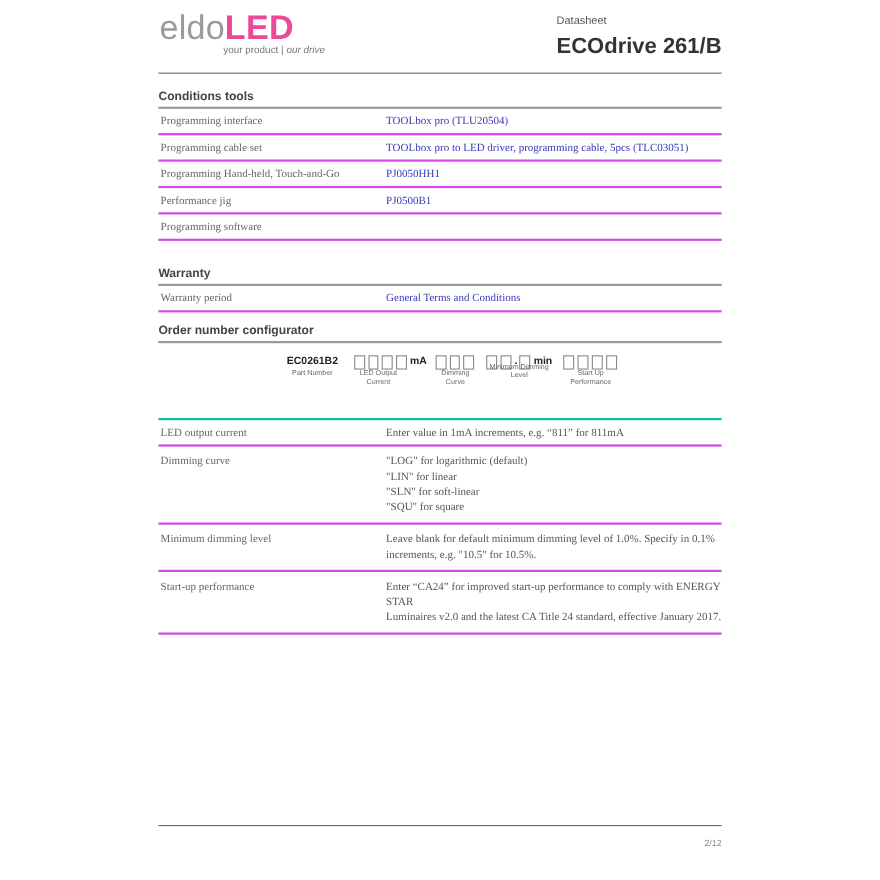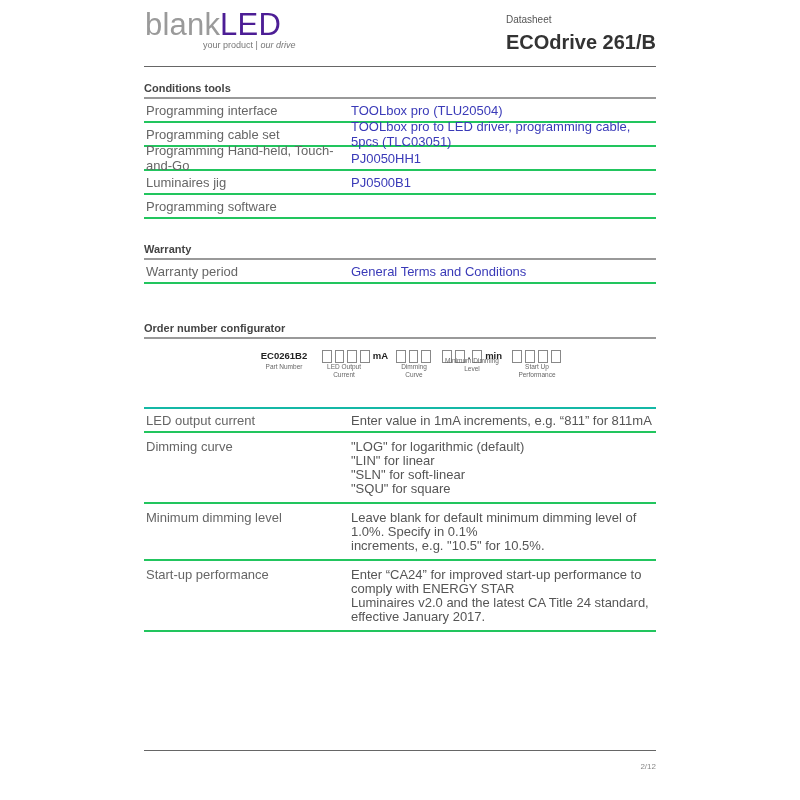--- a/index.html
+++ b/index.html
@@ -1,47 +1,47 @@
 <!DOCTYPE html>
 <html><head>
 <meta charset="utf-8">
 <style>
   html, body { margin:0; padding:0; background:#fff; }
   body { width:800px; height:800px; position:relative; font-family:"Liberation Sans", sans-serif; color:#555; overflow:hidden; }
   .logo { position:absolute; left:145px; top:8px; }
   .logo .wordmark { font-size:31px; line-height:34px; letter-spacing:0.2px; }
   .logo .eldo { color:#9a9a9a; font-weight:normal; }
-  .logo .led { color:#4c1d95; font-weight:normal; }
+  .logo .led { color:#ec4899; font-weight:bold; }
   .logo .tagline { position:absolute; left:58px; top:32px; font-size:9px; color:#777; white-space:nowrap; }
   .logo .tagline i { font-style:italic; }
   .hdr-right { position:absolute; right:144px; top:14px; text-align:left; }
   .hdr-right .ds { font-size:10px; color:#555; }
   .hdr-right .model { font-size:20px; font-weight:bold; color:#333; margin-top:6px; }
   .topline { position:absolute; left:144px; width:512px; top:66px; border-top:1px solid #666; }
   .section { position:absolute; left:144px; width:512px; }
   .section h2 { margin:0; font-size:11px; font-weight:bold; color:#444; height:18px; line-height:18px; }
   .hrule { border-top:2px solid #999; }
-  .row { display:flex; border-bottom:2px solid #22c55e; font-size:13px; }
+  .row { display:flex; border-bottom:2px solid #d946ef; font-size:10px;font-family:Liberation Serif, serif; }
   .row .k { width:205px; padding-left:2px; color:#666; }
   .row .v { flex:1; color:#555; }
   .row .v.link { color:#3a3ab8; }
   .row.single { height:22px; align-items:center; }
   .row.multi { padding:7px 0 6px 0; line-height:14px; }
   .configurator { position:relative; height:68px; border-bottom:2px solid #14b8a6; }
   .cfg-item { position:absolute; top:10px; text-align:center; font-size:6.5px; color:#666; line-height:8px; }
   .cfg-item .bold { font-size:9.5px; font-weight:bold; color:#222; line-height:14px; height:14px; display:flex; align-items:center; justify-content:center; gap:2px; }
   .box { display:inline-block; width:9px; height:11px; border:1px solid #888; margin-right:1px; }
   .footline { position:absolute; left:144px; width:512px; top:750px; border-top:1px solid #666; }
   .pageno { position:absolute; right:144px; top:762px; font-size:8px; color:#888; }
 </style>
 </head>
 <body>
 
 <div class="logo">
-  <div class="wordmark"><span class="eldo">blank</span><span class="led">LED</span></div>
+  <div class="wordmark"><span class="eldo">eldo</span><span class="led">LED</span></div>
   <div class="tagline"><span>your product | </span><i>our drive</i></div>
 </div>
 
 <div class="hdr-right">
   <div class="ds">Datasheet</div>
   <div class="model">ECOdrive 261/B</div>
 </div>
 
 <div class="topline"></div>
 
@@ -54,38 +54,38 @@
     </div>
   <div class="row single">
       <span class="k">Programming cable set</span>
       <span class="v link">TOOLbox pro to LED driver, programming cable, 5pcs (TLC03051)</span>
     </div>
   <div class="row single">
       <span class="k">Programming Hand-held, Touch-and-Go</span>
       <span class="v link">PJ0050HH1</span>
     </div>
   <div class="row single">
-      <span class="k">Luminaires jig</span>
+      <span class="k">Performance jig</span>
       <span class="v link">PJ0500B1</span>
     </div>
   <div class="row single">
       <span class="k">Programming software</span>
     </div>
 </div>
 
 <div class="section" style="top:240px;">
   <h2>Warranty</h2>
   <div class="hrule"></div>
   <div class="row single">
       <span class="k">Warranty period</span>
       <span class="v link">General Terms and Conditions</span>
     </div>
 </div>
 
-<div class="section" style="top:319px;">
+<div class="section" style="top:292px;">
   <h2>Order number configurator</h2>
   <div class="hrule"></div>
   <div class="configurator">
     <div class="cfg-item" style="left:108px;width:64px;">
       <div class="bold">EC0261B2</div>
       <div>Part Number</div>
     </div>
     <div class="cfg-item" style="left:178px;width:66px;">
       <div class="bold">
           <span class="box"></span>

